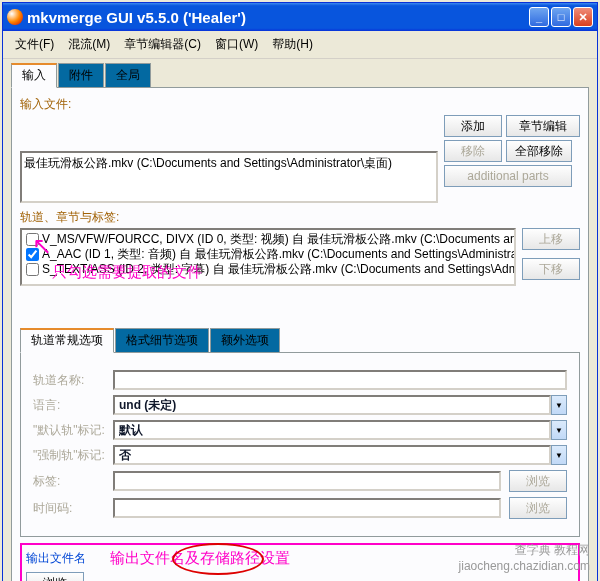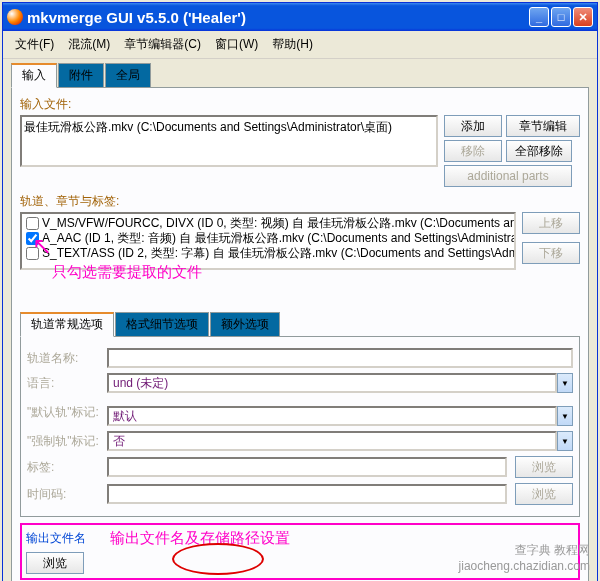--- a/index.html
+++ b/index.html
@@ -15,36 +15,36 @@
 .menubar { background: #ece9d8; padding: 3px 6px; display: flex; gap: 2px; border-bottom: 1px solid #d4d0c8; }
 .menu-item { padding: 2px 6px; cursor: pointer; }
 .content { padding: 4px 8px 8px 8px; }
 .tabs { display: flex; margin-bottom: -1px; }
 .tab { padding: 3px 10px; border: 1px solid #919b9c; background: #0369a1; cursor: pointer; margin-right: 1px; border-bottom: 1px solid #919b9c; }
 .tab.active { background: #fcfcfe; border-top: 2px solid #e68b2c; border-bottom: 1px solid #fcfcfe; padding-top: 2px; position: relative; z-index: 2; }
 .panel { border: 1px solid #919b9c; background: #fcfcfe; padding: 8px; }
 .row { display: flex; align-items: flex-start; gap: 6px; margin-bottom: 6px; }
 .label { color: #a16207; margin-bottom: 2px; }
 .listbox { border: 2px inset #d4d0c8; background: #fff; padding: 2px; overflow: hidden; }
-.input-files { width: 430px; height: 52px; }
+.input-files { width: 430px; height: 52px; margin-top: 36px; }
 .btn { height: 22px; padding: 0 8px; border: 1px solid #7e9db9; background: linear-gradient(#fefefe, #e7e7e7); cursor: pointer; min-width: 58px; text-align: center; line-height: 20px; }
 .btn:disabled, .btn.disabled { color: #aca899; cursor: default; }
 .btncol { display: flex; flex-direction: column; gap: 3px; }
 .btnrow { display: flex; gap: 4px; }
 .tracks { width: 502px; height: 58px; line-height: 15px; }
 .track-line { display: flex; align-items: center; padding: 0 2px; white-space: nowrap; }
 .track-line input[type=checkbox] { margin-right: 3px; }
 .movcol { display: flex; flex-direction: column; gap: 8px; justify-content: center; }
 .annotation { color: #ff00c8; font-size: 15px; text-align: right; }
 .arrow { position: absolute; color: #ff00c8; font-size: 24px; }
 .subtabs { display: flex; margin-top: 8px; margin-bottom: -1px; }
 .field-row { display: flex; align-items: center; gap: 8px; margin: 5px 0; }
 .field-label { width: 72px; color: #aca899; }
 .field-input { flex: 1; border: 2px inset #d4d0c8; background: #fff; height: 20px; padding: 2px 4px; color: #555; }
-.field-input:disabled { background: #fff; color: #701a75; }
+.field-input:disabled { background: #fff; color: #0f172a; font-weight: bold; }
 .combo { display: flex; }
 .combo-arrow { width: 16px; background: linear-gradient(#dbeafb, #c1d9f7); border: 1px solid #7e9db9; display: flex; align-items: center; justify-content: center; font-size: 8px; }
 .outbox { border: 2px solid #ff00c8; padding: 4px; margin-top: 6px; }
 .output-row { display: flex; gap: 6px; align-items: center; margin-top: 4px; }
 .output-input { flex: 1; border: 2px inset #d4d0c8; background: #fff; height: 22px; padding: 2px 4px; }
 .start-highlight { position: absolute; border: 2px solid #d00; border-radius: 50%; width: 92px; height: 32px; left: 172px; top: 543px; pointer-events: none; }
 .watermark { position: absolute; right: 10px; bottom: 8px; color: #999; font-size: 11px; display: flex; flex-direction: column; align-items: flex-end; }
 .anno-box { position: absolute; }
 </style>
 </head>
@@ -123,35 +123,35 @@
       </div>
       <div class="arrow" style="left:32px; top:232px;">↖</div>
 
       <div style="height:28px;"></div>
 
       <div class="subtabs">
         <div class="tab active">轨道常规选项</div>
         <div class="tab">格式细节选项</div>
         <div class="tab">额外选项</div>
       </div>
-      <div class="panel" style="padding:6px;">
+      <div class="panel" style="padding:12px;">
         <div class="field-row">
           <div class="field-label">轨道名称:</div>
           <input class="field-input" value="" style="">
         </div>
         <div class="field-row">
           <div class="field-label">语言:</div>
           <div class="combo" style="flex:1;">
             <input class="field-input" disabled="" value="und (未定)" style="">
             <div class="combo-arrow">▼</div>
           </div>
         </div>
         <div class="field-row">
           <div class="field-label">"默认轨"标记:</div>
-          <div class="combo" style="flex:1;margin-top:8px;">
+          <div class="combo" style="flex:1;">
             <input class="field-input" disabled="" value="默认" style="">
             <div class="combo-arrow">▼</div>
           </div>
         </div>
         <div class="field-row">
           <div class="field-label">"强制轨"标记:</div>
           <div class="combo" style="flex:1;">
             <input class="field-input" disabled="" value="否" style="">
             <div class="combo-arrow">▼</div>
           </div>

